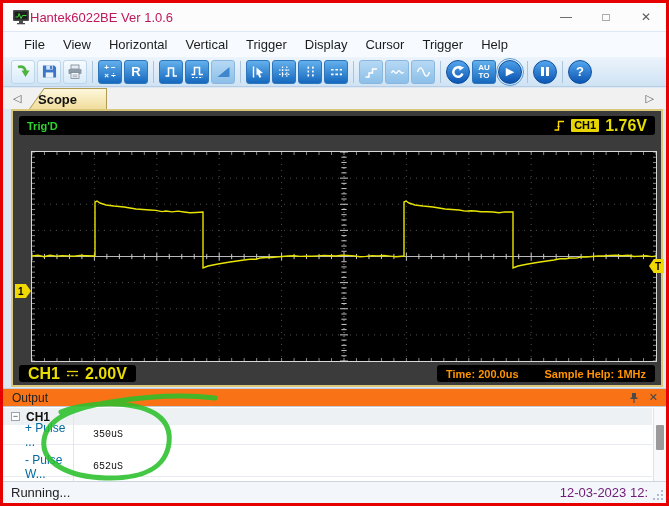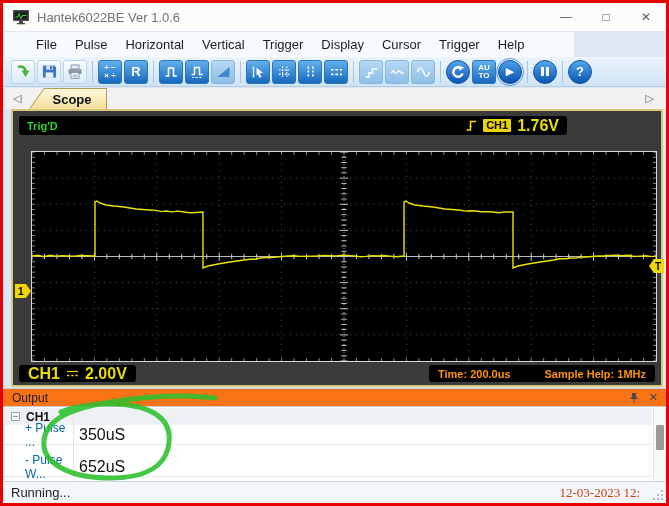--- a/index.html
+++ b/index.html
@@ -5,25 +5,25 @@
   * { box-sizing: border-box; margin: 0; padding: 0; }
   html,body { background:#888; }
   body { font-family: "Liberation Sans", sans-serif; }
   .screen {
     position: relative; width: 669px; height: 506px;
     background: #dde8f4; border: 3px solid #e60000; overflow: hidden;
   }
   
   .titlebar { position:absolute; left:0; top:0; width:663px; height:28px; background:#fcfcfc; display:flex; align-items:center; }
   .appicon { width:18px; height:16px; margin-left:9px; }
-  .apptitle { font-size:13px; color:#737373; margin-left:7px; }
+  .apptitle { font-size:13px; color:#be185d; }
   .wincontrols { position:absolute; right:0; top:0; height:28px; display:flex; }
   .winbtn { width:40px; height:28px; display:flex; align-items:center; justify-content:center; font-size:12px; color:#5a5a5a; }
   
-  .menubar { position:absolute; left:0; top:29px; width:571px; height:25px; background:#f7fbff; display:flex; align-items:center; padding-left:24px; }
+  .menubar { position:absolute; left:0; top:29px; width:663px; height:25px; background:#f7fbff; display:flex; align-items:center; padding-left:12px; }
   .menuitem { font-size:13px; color:#1c1c1c; padding:3px 9px; }
   
   .toolbar { position:absolute; left:0; top:54px; width:663px; height:30px;
     background:linear-gradient(#ecf4fc,#cfe3f4); border-bottom:1px solid #b7cee2;
     display:flex; align-items:center; padding-left:8px; gap:2px; }
   .tbsep { width:1px; height:22px; background:#aac4dc; margin:0 3px; }
   .tb { width:24px; height:24px; border-radius:3px; display:flex; flex-direction:column; align-items:center; justify-content:center; flex:0 0 auto; }
   .tb.flat { background:linear-gradient(#f6fbff,#d9ebf9); border:1px solid #bcd6ec; }
   .tb.blue { background:linear-gradient(#63b0ec,#1668be); border:1px solid #2f77bd; color:#fff; }
   .tb.lblue { background:linear-gradient(#b6d9f4,#8cbfe8); border:1px solid #8ab7df; color:#fff; }
@@ -35,68 +35,68 @@
   .pausebars { display:flex; gap:2.5px; }
   .pausebars i { display:block; width:2.5px; height:9px; background:#fff; }
   
   .tabbar { position:absolute; left:0; top:85px; width:663px; height:21px; background:#f1f1f1; }
   .tabnav { position:absolute; top:4px; font-size:11px; color:#555; }
   .tabnav.left { left:10px; } .tabnav.right { right:12px; }
   .tab-outer { position:absolute; left:26px; top:0; width:78px; height:21px;
     background:#b09a54; clip-path:polygon(15px 0,100% 0,100% 100%,0 100%); }
   .tab-inner { position:absolute; left:1px; top:1px; width:76px; height:20px;
     background:linear-gradient(#fdf8dc,#f1dd9c); clip-path:polygon(14.4px 0,100% 0,100% 100%,0 100%);
-    display:flex; align-items:center; justify-content:center; }
+    display:flex; align-items:center; justify-content:flex-start; }
   .tab-label { font-size:13px; font-weight:bold; color:#111; margin-left:8px; }
   
   .tabpage { position:absolute; left:8px; top:106px; width:652px; height:278px;
     background:#3b3b3b; border:2px solid #d9c87a; }
-  .scope-topbar { position:absolute; left:6px; top:5px; width:548px; height:19px;
+  .scope-topbar { position:absolute; left:6px; top:5px; width:636px; height:19px;
     background:#000; border-radius:3px; display:flex; align-items:center; padding:0 8px; }
   .trigd { font-size:11px; font-weight:bold; color:#2fd42f; }
   .topbar-right { margin-left:auto; display:flex; align-items:center; gap:6px; }
   .ch1badge { background:#e8d400; color:#000; font-size:11px; font-weight:bold; padding:0 3px; line-height:13px; border-radius:1px; }
   .yellowval { color:#e8dc00; font-size:16px; font-weight:bold; }
   .grid { position:absolute; left:18px; top:40px; width:626px; height:211px;
     background:#000; border:1px solid #d8d8d8; }
   .grid svg { position:absolute; left:0; top:0; }
   .chmarker { position:absolute; left:2px; top:173px; width:16px; height:14px;
     background:#f0d800; clip-path:polygon(0 0,68% 0,100% 50%,68% 100%,0 100%);
     color:#000; font-size:10px; font-weight:bold; display:flex; align-items:center; padding-left:3px; }
   .tmarker { position:absolute; right:-3px; top:148px; width:15px; height:14px;
     background:#f0d800; clip-path:polygon(100% 0,32% 0,0 50%,32% 100%,100% 100%);
     color:#000; font-size:10px; font-weight:bold; display:flex; align-items:center; justify-content:flex-end; padding-right:3px; }
   .scope-botleft { position:absolute; left:6px; top:254px; height:17px; background:#000;
     border-radius:3px; display:flex; align-items:center; gap:6px; padding:0 9px; }
   .scope-botright { position:absolute; right:6px; top:254px; height:17px; background:#000;
-    border-radius:3px; display:flex; align-items:center; gap:34px; padding:0 9px; }
+    border-radius:3px; display:flex; align-items:center; gap:26px; padding:0 9px; }
   .orangeval { color:#ff9400; font-size:11px; font-weight:bold; }
   
   .outputpanel { position:absolute; left:0; top:385px; width:663px; height:93px; background:#fff; border-top:1px solid #c4cedb; }
   .outhead { position:absolute; left:0; top:0; width:100%; height:18px; background:#f97316;
     border-bottom:1px solid #c2cbd6; display:flex; align-items:center; }
   .outtitle { font-size:12px; color:#222; margin-left:9px; }
   .outhead-icons { margin-left:auto; display:flex; align-items:center; gap:10px; margin-right:8px; }
   .outhead-icons .hi { color:#444; font-size:11px; line-height:11px; }
   .row-group { position:absolute; left:0; top:19px; width:649px; height:17px; background:#eef1f4; display:flex; align-items:center; }
   .expander { width:9px; height:9px; border:1px solid #98a4b2; background:#fff; margin-left:8px;
     font-size:9px; line-height:7px; color:#333; text-align:center; }
   .grouplabel { font-size:12px; font-weight:bold; color:#111; margin-left:6px; }
   .trow { position:absolute; left:0; width:649px; height:20px; border-bottom:1px solid #e7eaee; display:flex; align-items:center; }
   .trow.r1 { top:36px; } .trow.r2 { top:68px; }
   .tlabel { font-size:12px; color:#0369a1; margin-left:22px; width:46px; }
-  .tvalue { font-size:16px; color:#111; margin-left:8px; }
+  .tvalue { font-size:10px; color:#111; margin-left:22px;font-family:Liberation Mono, monospace; }
   .coldiv { position:absolute; left:70px; top:19px; width:1px; height:73px; background:#e2e6ea; }
   .outscroll { position:absolute; right:0; top:19px; width:13px; height:74px; background:#f7f9fb; border-left:1px solid #dde2e8; }
   .outthumb { position:absolute; left:2px; top:17px; width:8px; height:25px; background:#9a9a9a; border-radius:1px; }
   
   .statusbar { position:absolute; left:0; top:478px; width:663px; height:22px; background:#f3f6fa;
     border-top:1px solid #ccd5e0; display:flex; align-items:center; }
   .statusleft { font-size:13px; color:#222; margin-left:8px; }
-  .statusright { position:absolute; right:26px; font-size:13px; color:#c2410c;font-family:Liberation Serif, serif; }
+  .statusright { position:absolute; right:18px; font-size:13px; color:#701a75; }
   .grip { position:absolute; right:2px; bottom:2px; }
   
   .annooverlay { position:absolute; left:0; top:0; width:669px; height:506px; pointer-events:none; }
 </style>
 </head>
 <body>
 
 <div class="screen" style="border-color: rgb(230, 0, 0);">
 
   <div class="titlebar">
@@ -110,21 +110,21 @@
     <span class="apptitle">Hantek6022BE Ver 1.0.6</span>
     <div class="wincontrols">
       <span class="winbtn">—</span>
       <span class="winbtn">□</span>
       <span class="winbtn">✕</span>
     </div>
   </div>
 
   <div class="menubar">
     <span class="menuitem">File</span>
-    <span class="menuitem">Pulse</span>
+    <span class="menuitem">View</span>
     <span class="menuitem">Horizontal</span>
     <span class="menuitem">Vertical</span>
     <span class="menuitem">Trigger</span>
     <span class="menuitem">Display</span>
     <span class="menuitem">Cursor</span>
     <span class="menuitem">Trigger</span>
     <span class="menuitem">Help</span>
   </div>
 
   <div class="toolbar">

